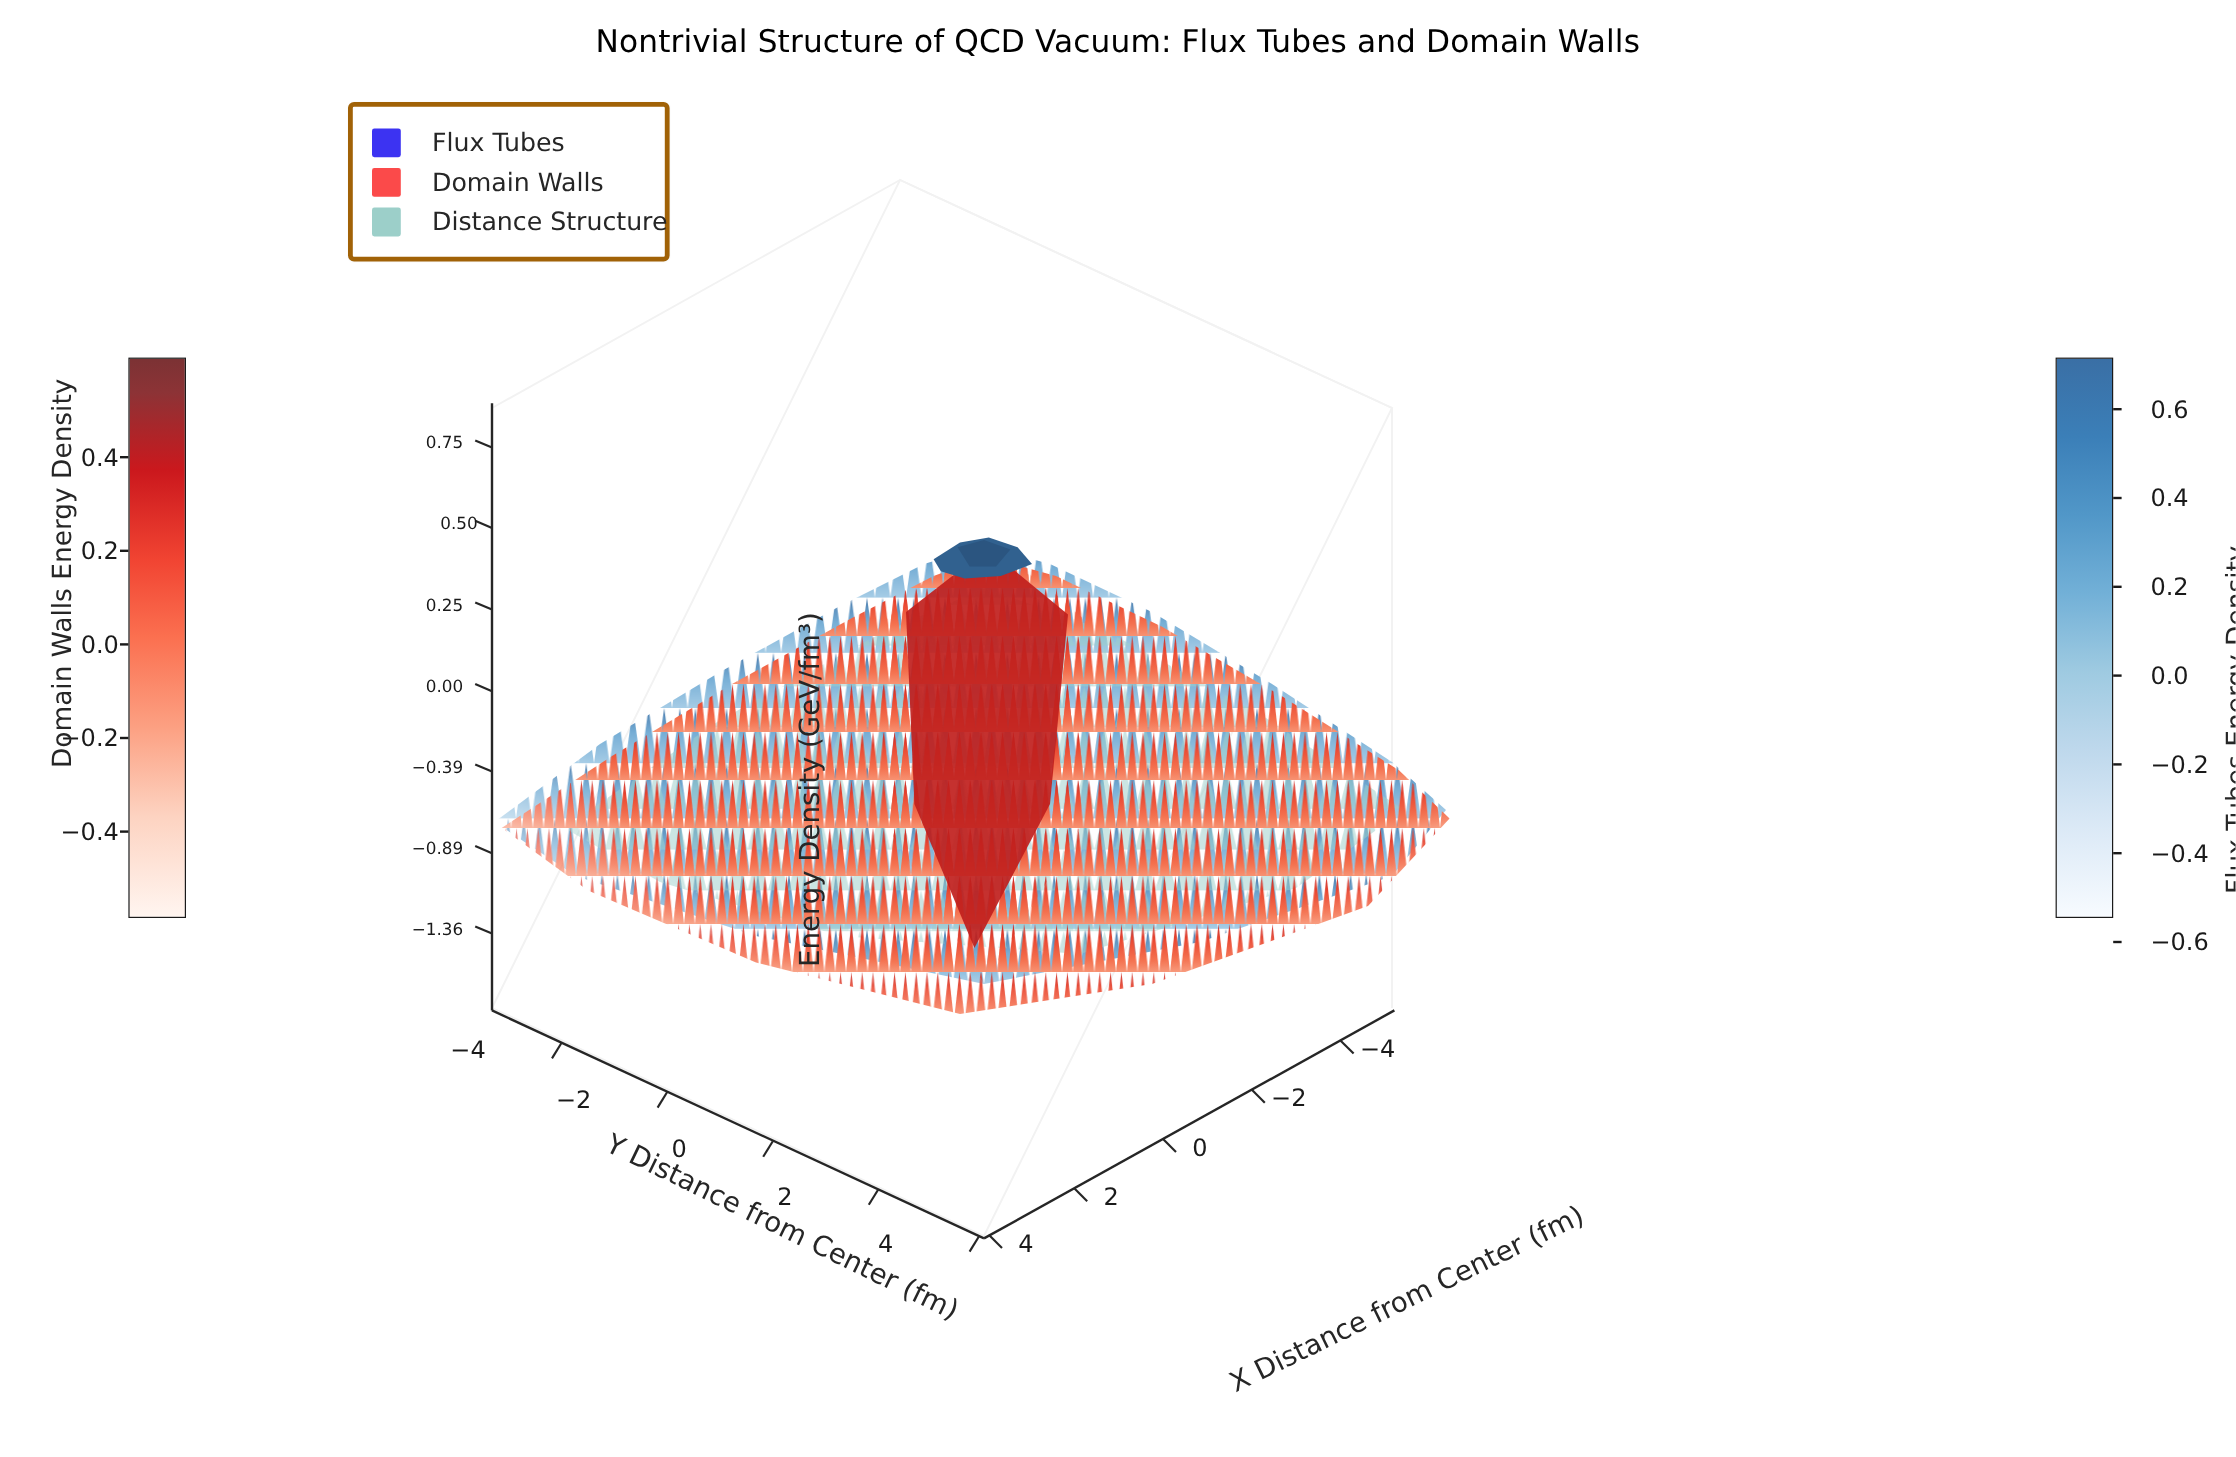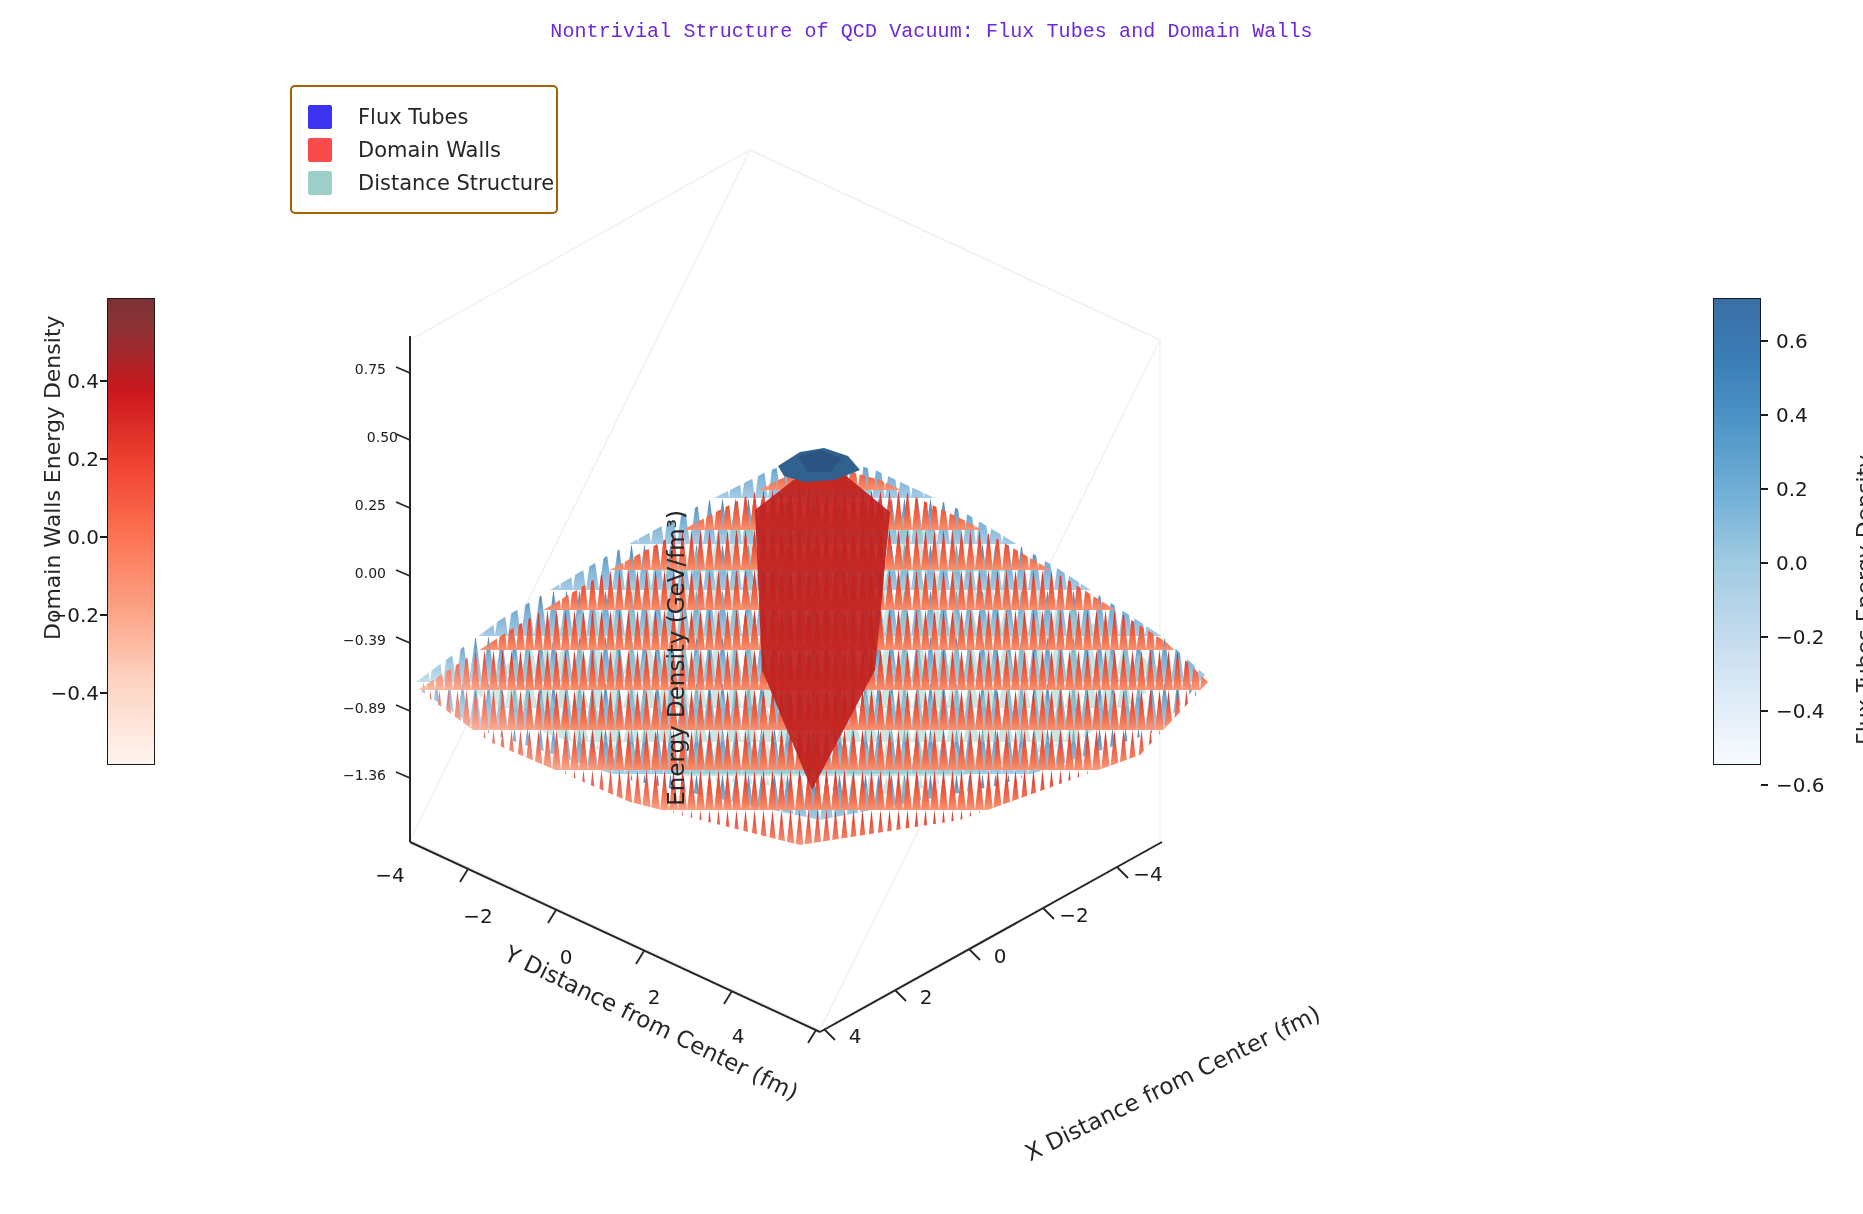--- a/index.html
+++ b/index.html
@@ -8,32 +8,31 @@
     background:#ffffff;
     font-family:"DejaVu Sans", sans-serif;
     overflow:hidden;
   }
   .fig{position:absolute;inset:0;}
 
   
   #chart-title{
     position:absolute;left:0;right:0;top:20px;
     text-align:center;
-    font-size:20px;color:#6d28d9;
+    font-size:26px;color:#000000;
     letter-spacing:.1px;
-    font-family:Liberation Mono, monospace;
   }
 
   
   #legend{
     position:absolute;left:290px;top:85px;
     width:268px;
     box-sizing:border-box;
     background:#ffffff;
-    border:2px solid #a16207;
+    border:4px solid #a16207;
     border-radius:5px;
     padding:13px 14px 13px 16px;
     box-shadow:0 0 2px rgba(0,0,0,.04);
   }
   .legend-row{display:flex;align-items:center;height:33px;}
   .legend-swatch{
     width:24px;height:24px;border-radius:2px;flex:0 0 auto;
   }
   .legend-label{
     margin-left:26px;font-size:21px;color:#262626;white-space:nowrap;
@@ -64,21 +63,21 @@
     left:40px;top:640px;
     transform:rotate(-90deg);
   }
 
   
   #cbar-right{left:1713px;top:298px;
     background:linear-gradient(to top,#f7fbff 0%,#dbe9f6 16%,#bed8ec 30%,#9ecae1 44%,#72b0d7 58%,#5197c8 72%,#3b7fb8 86%,#3a6fa5 100%);
   }
   #cbar-right-ticks{left:1713px;top:298px;}
   #cbar-right-ticks .tickrow{left:48px;}
-  #cbar-right-ticks .tick-text{margin-left:8px;}
+  #cbar-right-ticks .tick-text{margin-left:24px;}
   #cbar-right-title{
     left:1852px;top:745px;
     transform:rotate(-90deg);
   }
 
   
   #axes3d{position:absolute;left:300px;top:130px;width:1100px;height:830px;}
   #axes3d svg{position:absolute;left:0;top:0;overflow:visible;}
   .ztick{
     position:absolute;font-size:14px;color:#1a1a1a;white-space:nowrap;

